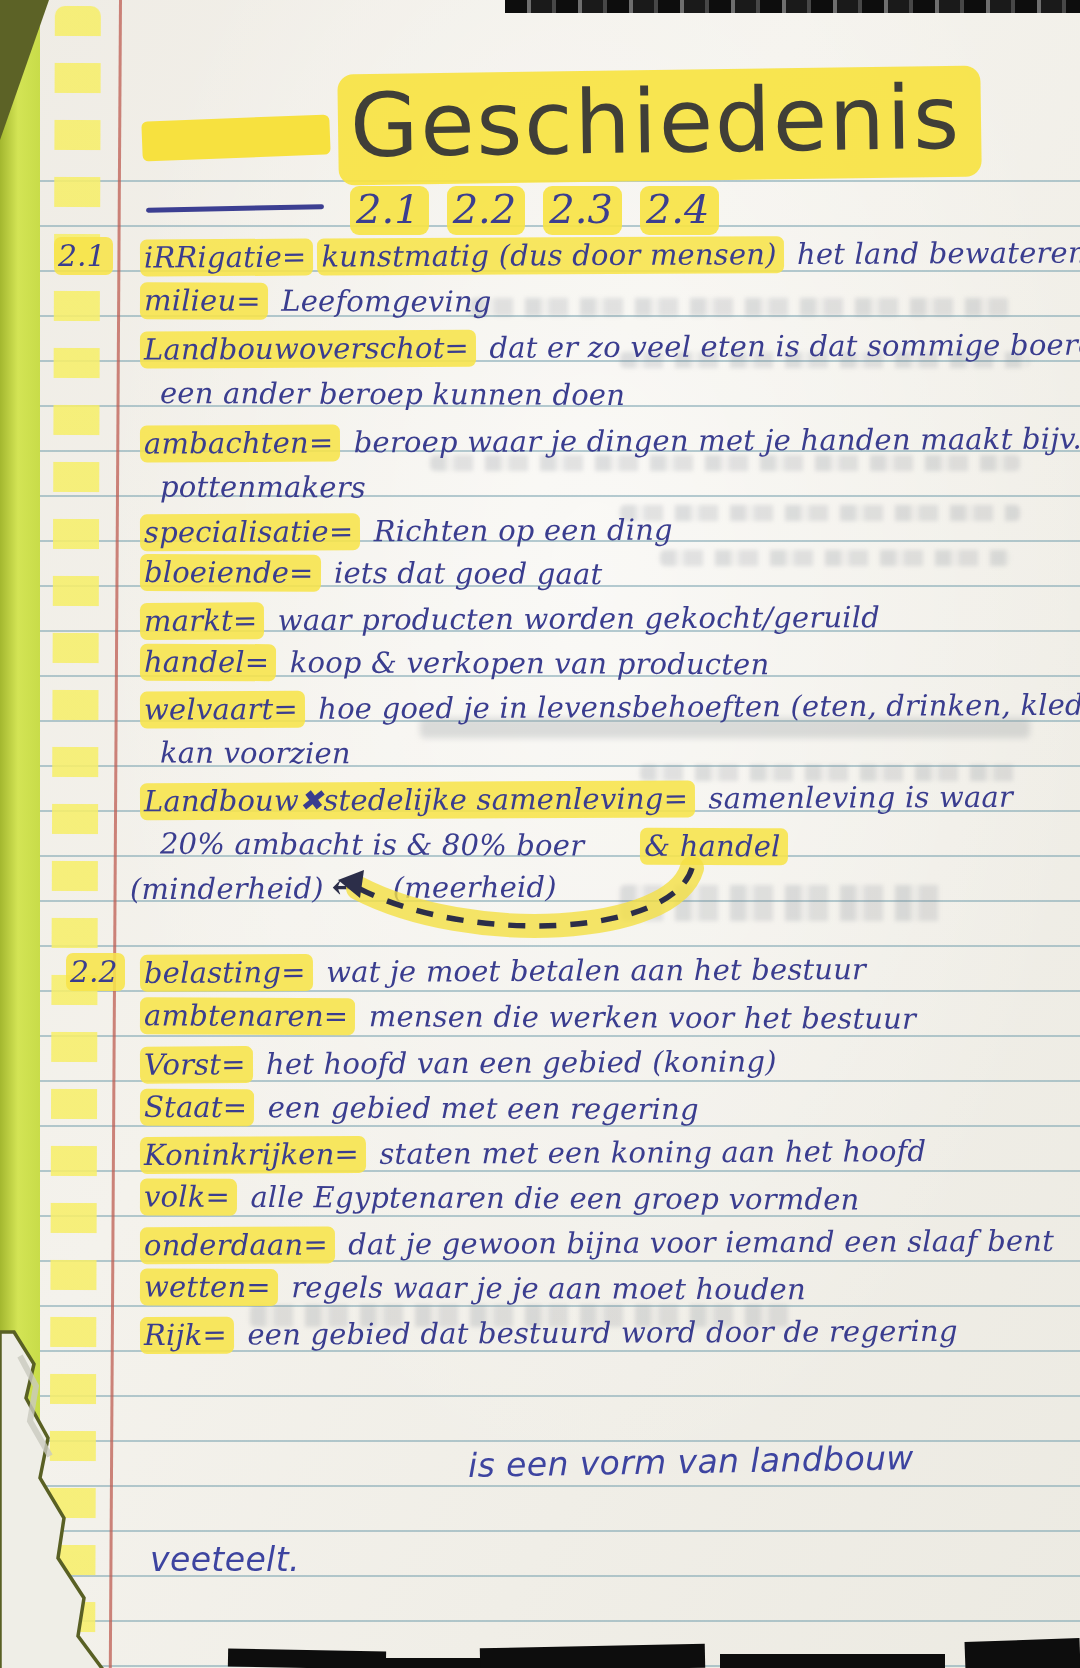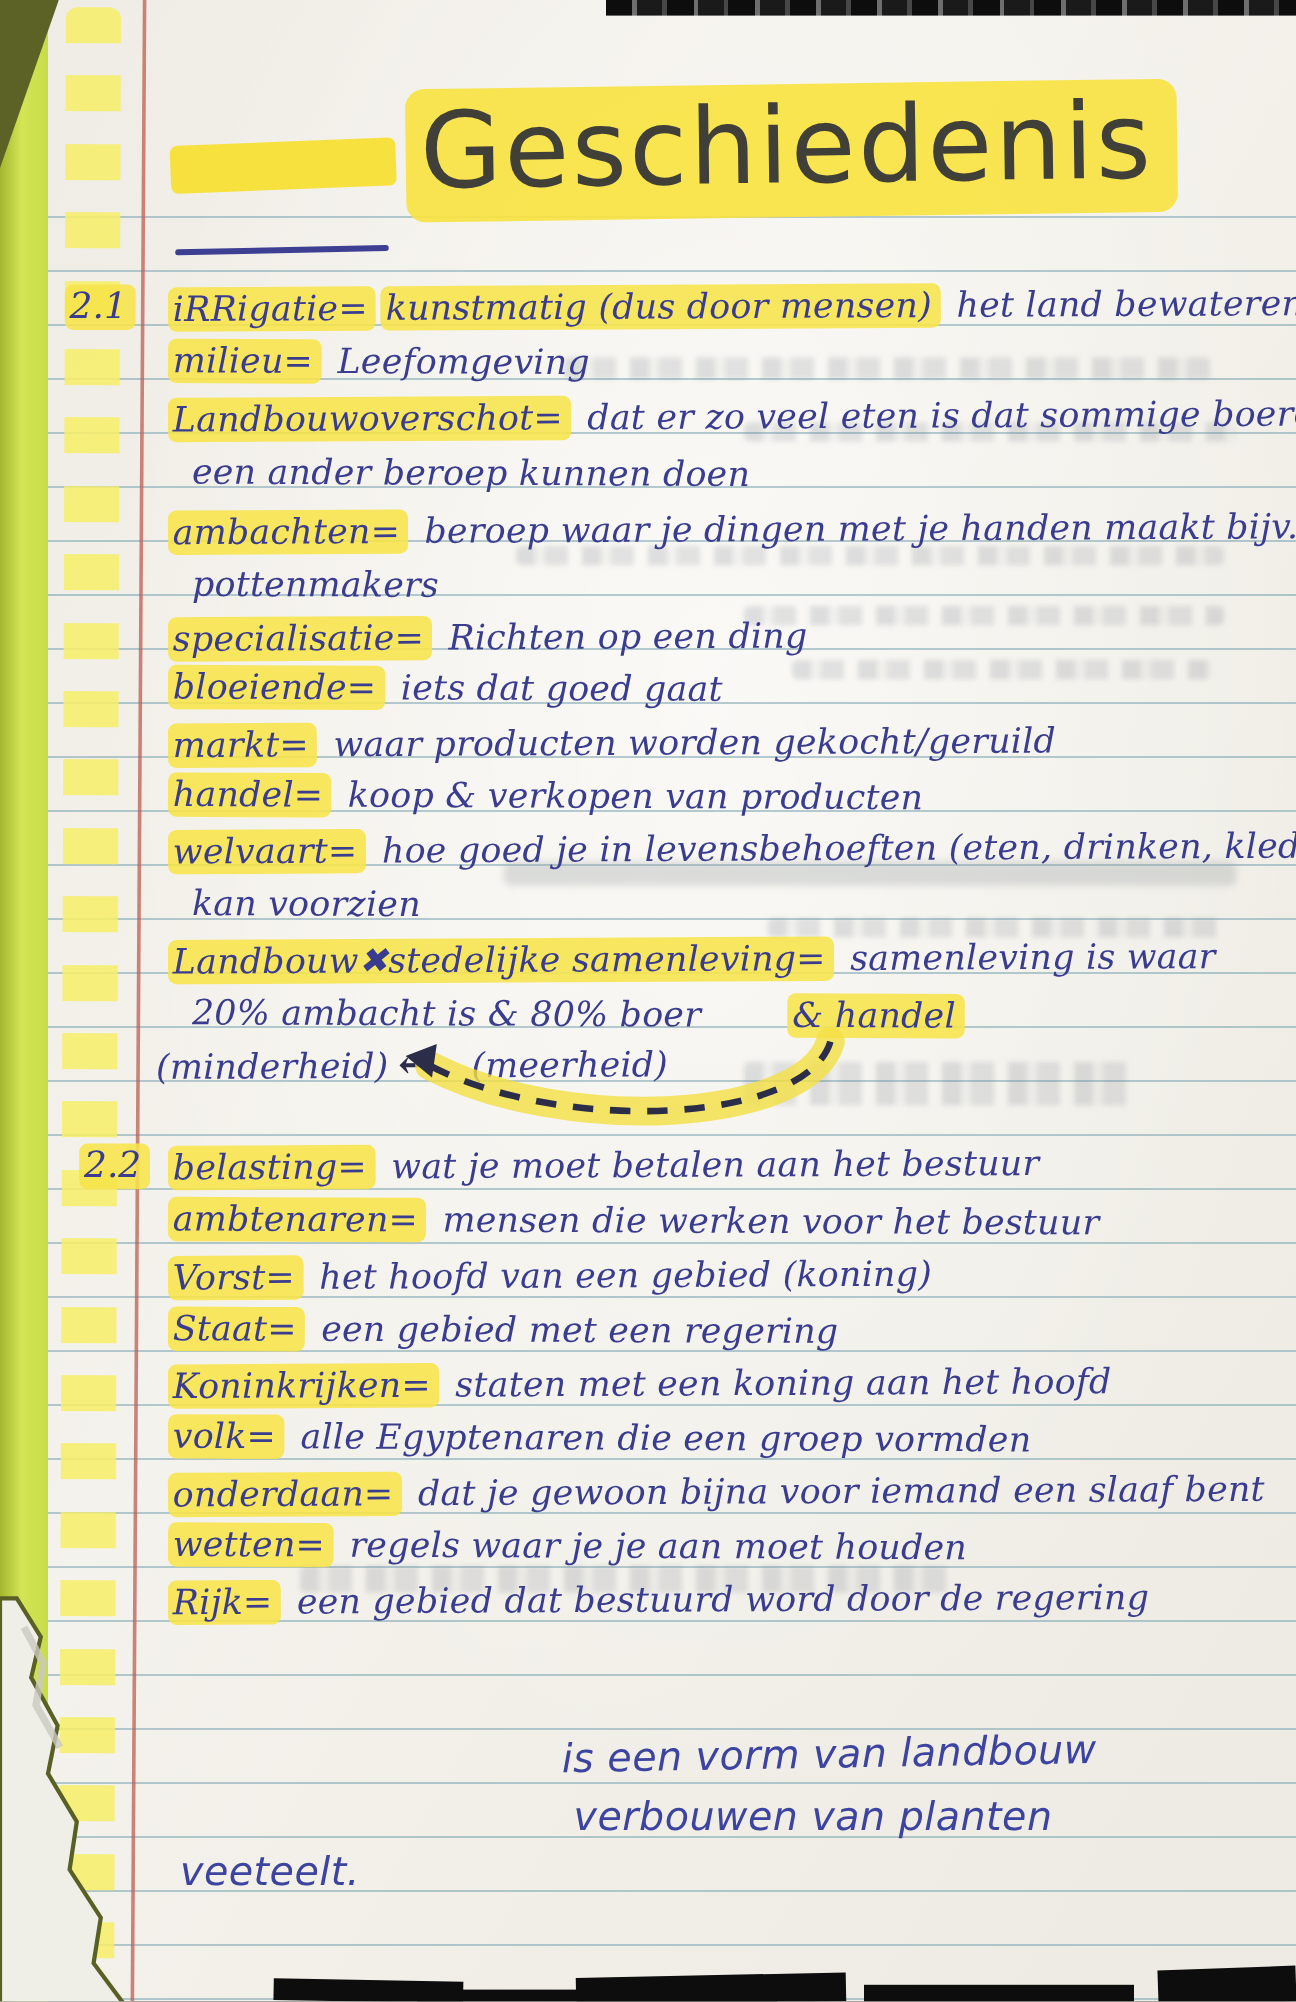--- a/index.html
+++ b/index.html
@@ -46,21 +46,21 @@
   
   .notes{position:absolute;inset:0;text-align:right;}
   .line{position:absolute;left:140px;white-space:pre;font-style:italic;font-size:29px;
         color:#3a3d8f;letter-spacing:.2px;}
   .notes .line:nth-of-type(odd){transform:rotate(-.3deg);}
   .notes .line:nth-of-type(even){transform:rotate(.25deg);}
   .cont{left:160px;}
   .hl{background:rgba(247,228,74,.88);border-radius:7px;padding:1px 7px 2px 4px;
       margin-right:4px;box-decoration-break:clone;}
   .margin-label{position:absolute;font-style:italic;font-size:30px;color:#3a3d8f;}
-  .gaphl{margin-left:72px;}
+  .gaphl{margin-left:56px;}
   .arrowglyph{font-style:normal;font-weight:bold;color:#2c2e49;font-size:32px;margin:0 34px 0 8px;}
   
   .fline{position:absolute;white-space:pre;font-family:"DejaVu Sans",sans-serif;
          font-style:italic;font-size:33px;color:#3d44a0;letter-spacing:.4px;}
   
   .ghost{position:absolute;border-radius:5px;filter:blur(2px);
          background:repeating-linear-gradient(90deg, rgba(112,120,134,.20) 0 16px,
            rgba(112,120,134,.05) 16px 24px, rgba(112,120,134,.17) 24px 43px,
            transparent 43px 55px);}
   .ghost.strong{background:rgba(150,154,158,.30);filter:blur(3px);}
@@ -84,20 +84,23 @@
   <div class="ghost" style="left:620px;top:505px;width:400px;height:16px"></div>
   <div class="ghost" style="left:660px;top:550px;width:350px;height:16px"></div>
   <div class="ghost strong" style="left:420px;top:718px;width:610px;height:20px"></div>
   <div class="ghost" style="left:640px;top:765px;width:380px;height:16px"></div>
   <div class="ghost" style="left:620px;top:885px;width:330px;height:36px"></div>
   <div class="ghost" style="left:250px;top:1305px;width:540px;height:22px"></div>
 
   <div class="title-bar"></div>
   <div class="title"><span class="hlt">Geschiedenis</span></div>
   <div class="title-underline"></div>
+  <div class="chapters">
+    <span class="chnum">2.1</span><span class="chnum">2.2</span><span class="chnum">2.3</span><span class="chnum">2.4</span>
+  </div>
 
   <div class="margin-label" style="left:54px;top:238px"><span class="hl">2.1</span></div>
 
   <div class="notes">
     <div class="line" style="top:238px"><span class="hl">iRRigatie=</span><span class="hl">kunstmatig (dus door mensen)</span><span> het land bewateren</span></div>
     <div class="line" style="top:284px"><span class="hl">milieu=</span><span> Leefomgeving</span></div>
     <div class="line" style="top:330px"><span class="hl">Landbouwoverschot=</span><span> dat er zo veel eten is dat sommige boeren</span></div>
     <div class="line cont" style="top:377px"><span>een ander beroep kunnen doen</span></div>
     <div class="line" style="top:424px"><span class="hl">ambachten=</span><span> beroep waar je dingen met je handen maakt bijv.:</span></div>
     <div class="line cont" style="top:470px"><span>pottenmakers</span></div>
@@ -126,21 +129,20 @@
     <div class="line" style="top:1046px"><span class="hl">Vorst=</span><span> het hoofd van een gebied (koning)</span></div>
     <div class="line" style="top:1091px"><span class="hl">Staat=</span><span> een gebied met een regering</span></div>
     <div class="line" style="top:1136px"><span class="hl">Koninkrijken=</span><span> staten met een koning aan het hoofd</span></div>
     <div class="line" style="top:1181px"><span class="hl">volk=</span><span> alle Egyptenaren die een groep vormden</span></div>
     <div class="line" style="top:1226px"><span class="hl">onderdaan=</span><span> dat je gewoon bijna voor iemand een slaaf bent</span></div>
     <div class="line" style="top:1271px"><span class="hl">wetten=</span><span> regels waar je je aan moet houden</span></div>
     <div class="line" style="top:1316px"><span class="hl">Rijk=</span><span> een gebied dat bestuurd word door de regering</span></div>
   </div>
 
   <div class="fline" style="left:468px;top:1442px;transform:rotate(-1deg)">is een vorm van landbouw</div>
-  <div class="fline" style="left:478px;top:1494px">verbouwen van planten</div>
   <div class="fline" style="left:150px;top:1540px">veeteelt.</div>
 
   <div class="tear">
     <svg width="220" height="345" viewBox="0 0 220 345">
       <path d="M 14,6 L 34,38 26,72 48,112 40,152 64,192 58,232 84,272 78,310 104,345 L 0,345 L 0,6 Z" fill="#efeee7" stroke="#596024" stroke-width="3.5"></path>
       <path d="M 20,30 L 36,60 30,95 50,130" fill="none" stroke="#c9c9bf" stroke-width="6" opacity=".8"></path>
     </svg>
   </div>
 
   <div class="bb" style="left:228px;top:1650px;width:158px;height:18px;transform:rotate(1deg)"></div>

